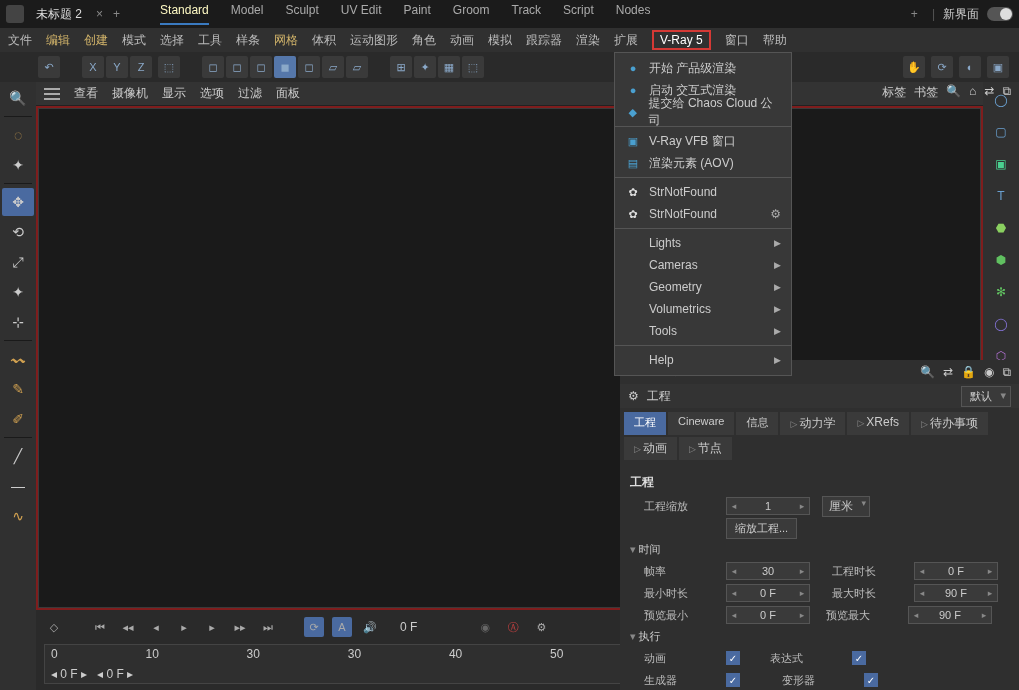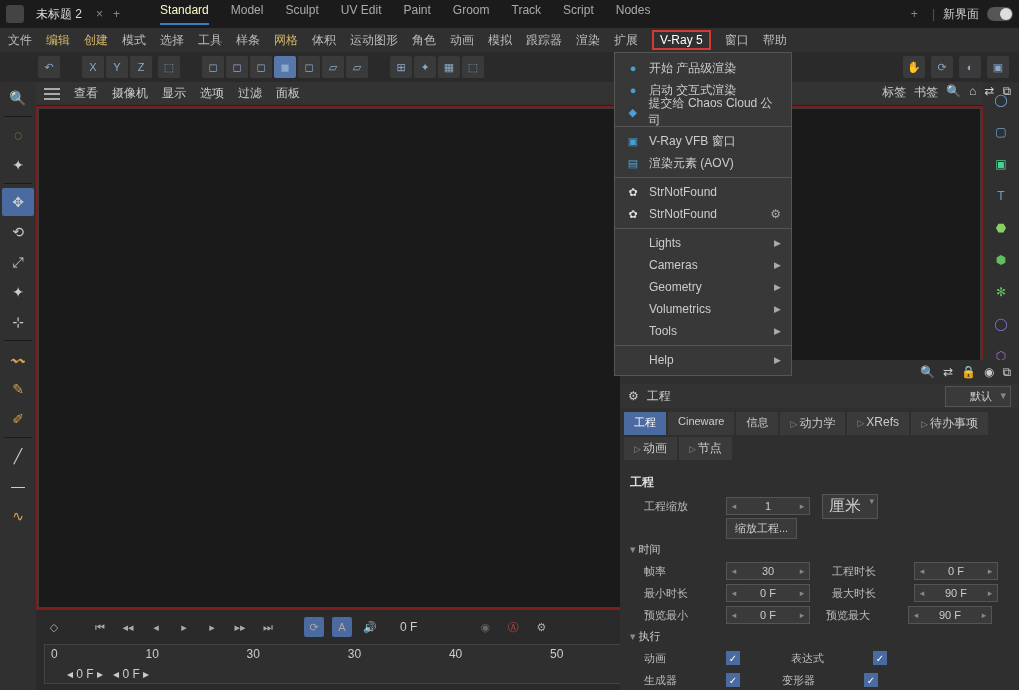--- a/index.html
+++ b/index.html
@@ -33,48 +33,48 @@
 .vpbar .menu{width:16px;height:12px;display:flex;flex-direction:column;justify-content:space-between}
 .vpbar .menu span{height:2px;background:#aaa}
 .viewport{flex:1;background:#1a1a1a;border:1px solid #3a3a3a;margin:2px;position:relative}
 .timeline{height:80px;background:#2a2a2a;padding:4px 8px}
 .tl-ctrl{display:flex;align-items:center;gap:8px;height:26px}
 .tl-btn{width:20px;height:20px;color:#aaa;display:flex;align-items:center;justify-content:center;cursor:pointer;font-size:11px}
 .tl-btn.loop{background:#4a6aa0;border-radius:2px}
 .tl-frame{padding:2px 12px;color:#ccc}
 .tl-ruler{height:40px;border:1px solid #444;margin-top:4px;position:relative;background:#2f2f2f}
 .tl-ticks{position:absolute;top:0;left:0;right:0;height:20px;display:flex;justify-content:space-between;padding:2px 6px;color:#888;font-size:10px}
-.tl-bot{position:absolute;bottom:2px;left:16px;right:0;display:flex;padding:0 6px;color:#999;font-size:10px}
+.tl-bot{position:absolute;bottom:2px;left:0;right:0;display:flex;padding:0 6px;color:#999;font-size:10px}
 .tl-bot .r{margin-left:auto}
 .rcol{width:36px;background:#303030;display:flex;flex-direction:column;padding-top:4px;gap:4px}
 .rcol .ico{width:28px;height:28px;margin:0 4px;display:flex;align-items:center;justify-content:center;color:#6aa0d0}
 .dropdown{position:absolute;left:614px;top:52px;width:178px;background:#383838;border:1px solid #555;z-index:100;padding:4px 0}
 .dropdown .item{height:22px;display:flex;align-items:center;padding:0 10px;gap:8px;cursor:pointer}
 .dropdown .ico{width:16px;height:16px;display:flex;align-items:center;justify-content:center;font-size:11px}
 .dropdown .sep{height:1px;background:#555;margin:3px 0}
 .dropdown .arrow{margin-left:auto;color:#aaa;font-size:9px}
 .dropdown .gear{margin-left:auto;color:#aaa}
 .panel{position:absolute;left:620px;top:360px;right:0;bottom:0;background:#2f2f2f;display:flex;flex-direction:column}
 .panel-hdr{height:24px;display:flex;align-items:center;padding:0 8px;gap:10px;color:#888}
 .panel-hdr .r{margin-left:auto;display:flex;gap:8px}
 .panel-title{height:24px;display:flex;align-items:center;padding:0 8px;gap:8px;background:#333}
-.panel-title .combo{margin-left:auto;background:#3a3a3a;padding:2px 18px 2px 24px;border:1px solid #555;position:relative;font-size:11px}
+.panel-title .combo{margin-left:auto;background:#3a3a3a;padding:2px 18px 2px 8px;border:1px solid #555;position:relative;font-size:11px}
 .panel-title .combo:after{content:"▾";position:absolute;right:4px;color:#888}
 .tabs{display:flex;flex-wrap:wrap;gap:2px;padding:4px;background:#2f2f2f}
 .tabs .tab{padding:3px 10px;background:#3a3a3a;font-size:11px;cursor:pointer}
 .tabs .tab.active{background:#4a6aa0;color:#fff}
 .tabs .tab .tri{color:#888;margin-right:2px;font-size:9px}
 .props{flex:1;overflow:auto;padding:6px 10px}
 .props .sect{color:#ddd;padding:4px 0;font-weight:bold}
 .props .row{display:flex;align-items:center;height:22px;gap:12px;padding-left:14px}
 .props .label{width:70px;color:#bbb;font-size:11px}
 .props .spin{display:flex;align-items:center;background:#3a3a3a;border:1px solid #555;height:18px}
 .props .spin .b{width:14px;text-align:center;color:#888;cursor:pointer;font-size:9px}
 .props .spin .v{width:54px;text-align:center;font-size:11px}
-.props .unit{background:#3a3a3a;border:1px solid #555;padding:1px 6px;font-size:16px;position:relative;padding-right:16px}
+.props .unit{background:#3a3a3a;border:1px solid #555;padding:1px 6px;font-size:12px;position:relative;padding-right:16px}
 .props .unit:after{content:"▾";position:absolute;right:3px;color:#888;font-size:9px}
 .props .btn{background:#3a3a3a;border:1px solid #555;padding:2px 8px;font-size:11px}
 .props .collapse{color:#ccc;padding:3px 0;cursor:pointer;font-size:11px}
 .props .collapse:before{content:"▾ ";color:#888}
 .props .chk{width:14px;height:14px;background:#4a6aa0;display:flex;align-items:center;justify-content:center;color:#fff;font-size:10px}
 .rtabs{position:absolute;left:620px;top:80px;right:0;height:24px;display:flex;align-items:center;padding:0 8px;gap:14px;color:#aaa}
 .rtabs .r{margin-left:auto;display:flex;gap:8px}
 .newui{margin-left:auto;display:flex;align-items:center;gap:8px}
 .toggle{width:26px;height:14px;background:#555;border-radius:7px;position:relative}
 .toggle:after{content:"";position:absolute;right:1px;top:1px;width:12px;height:12px;background:#ddd;border-radius:50%}
@@ -420,21 +420,21 @@
       <div class="spin">
           <span class="b">◂</span>
           <span class="v">90 F</span>
           <span class="b">▸</span>
         </div>
     </div>
     <div class="collapse">执行</div>
     <div class="row">
       <div class="label">动画</div>
       <div class="chk">✓</div>
-      <div class="label" style="margin-left:39px">表达式</div>
+      <div class="label" style="margin-left:18px">表达式</div>
       <div class="chk">✓</div>
     </div>
     <div class="row">
       <div class="label">生成器</div>
       <div class="chk">✓</div>
       <div class="label" style="margin-left:30px">变形器</div>
       <div class="chk">✓</div>
     </div>
   </div>
 </div>

